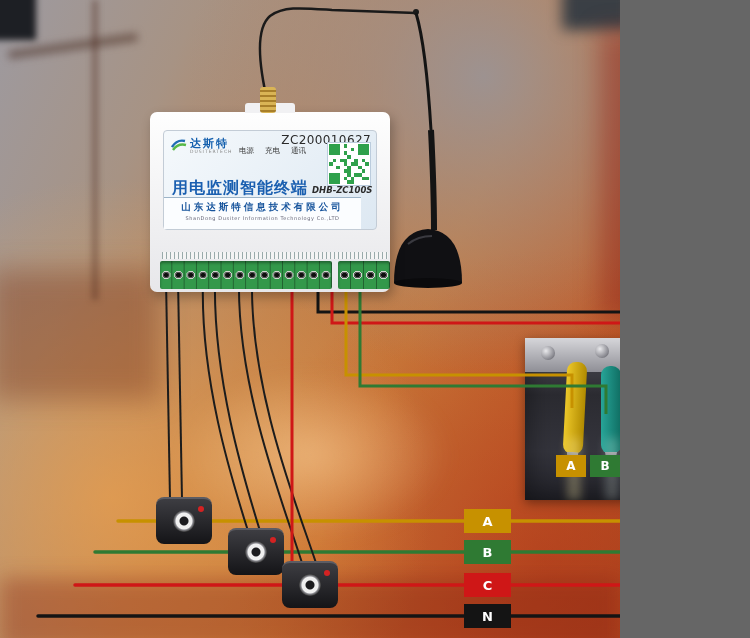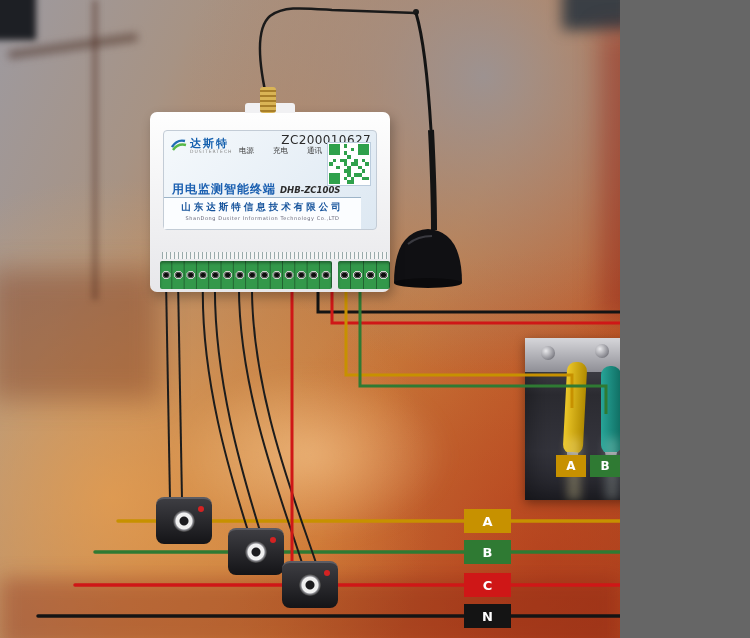--- a/index.html
+++ b/index.html
@@ -60,26 +60,26 @@
           box-shadow:3px 5px 12px rgba(0,0,0,.28);}
   .device-tab{position:absolute;left:95px;top:-9px;width:50px;height:10px;background:#f1f1f3;border-radius:3px 3px 0 0;}
   .sma{position:absolute;left:110px;top:-25px;width:16px;height:26px;border-radius:3px;
        background:repeating-linear-gradient(180deg,#d9b455 0 3px,#a87f2a 3px 5px);}
   .panel{position:absolute;left:13px;top:18px;width:214px;height:100px;border-radius:4px;
          border:1px solid #c3ccd6;box-sizing:border-box;
          background:linear-gradient(135deg,#f5f9fc,#dde8f2);}
   .logo{position:absolute;left:7px;top:7px;display:flex;align-items:flex-start;gap:3px;}
   .brand{font-size:11px;font-weight:bold;color:#1460ae;letter-spacing:2px;line-height:11px;}
   .brand-sub{font-size:4.5px;color:#888;letter-spacing:1px;}
-  .indicators{position:absolute;left:75px;top:15px;display:flex;gap:19px;}
+  .indicators{position:absolute;left:75px;top:15px;display:flex;gap:11px;}
   .indicators span{font-size:7.5px;color:#3a3a3a;}
   .serial{position:absolute;top:2px;right:5px;font-size:12px;color:#2a2a2a;letter-spacing:.4px;}
   .qr{position:absolute;top:11px;right:5px;width:42px;height:42px;background:#fff;border:1px solid #bcd;}
   .title-row{position:absolute;left:8px;top:47px;white-space:nowrap;}
-  .panel-title{font-size:12px;font-weight:bold;color:#1a5fb0;letter-spacing:1px;}
+  .panel-title{font-size:16px;font-weight:bold;color:#1a5fb0;letter-spacing:1px;}
   .panel-model{font-size:8.5px;font-style:italic;font-weight:bold;color:#2b2b2b;margin-left:4px;text-align:center;}
   .panel-bottom{position:absolute;left:0;right:15px;bottom:0;height:31px;background:#fbfdff;
                 border-top:1px solid #9db4c8;text-align:center;}
   .company-cn{margin-top:3px;font-size:9.5px;font-weight:bold;color:#17549c;letter-spacing:3px;}
   .company-en{font-size:5px;color:#667;letter-spacing:.6px;margin-top:1px;}
   .tlabels{position:absolute;left:12px;top:140px;width:226px;height:7px;background:#f4f4f4;
            background-image:repeating-linear-gradient(90deg,#9aa 0 1px,transparent 1px 4px);}
   .tblock{position:absolute;top:149px;height:28px;background-color:#33984a;
           background-image:
             repeating-linear-gradient(90deg,transparent 0 11.3px,rgba(0,0,0,.35) 11.3px 12.3px),

